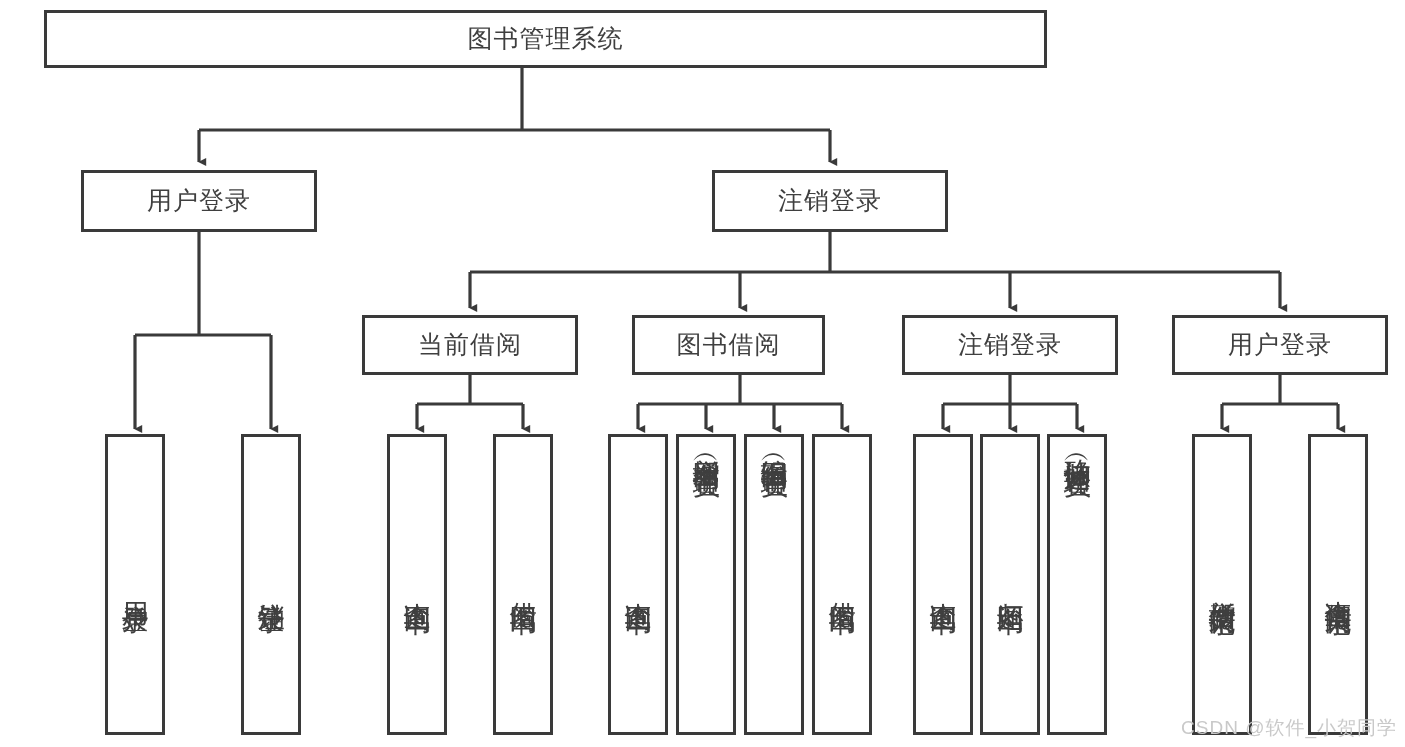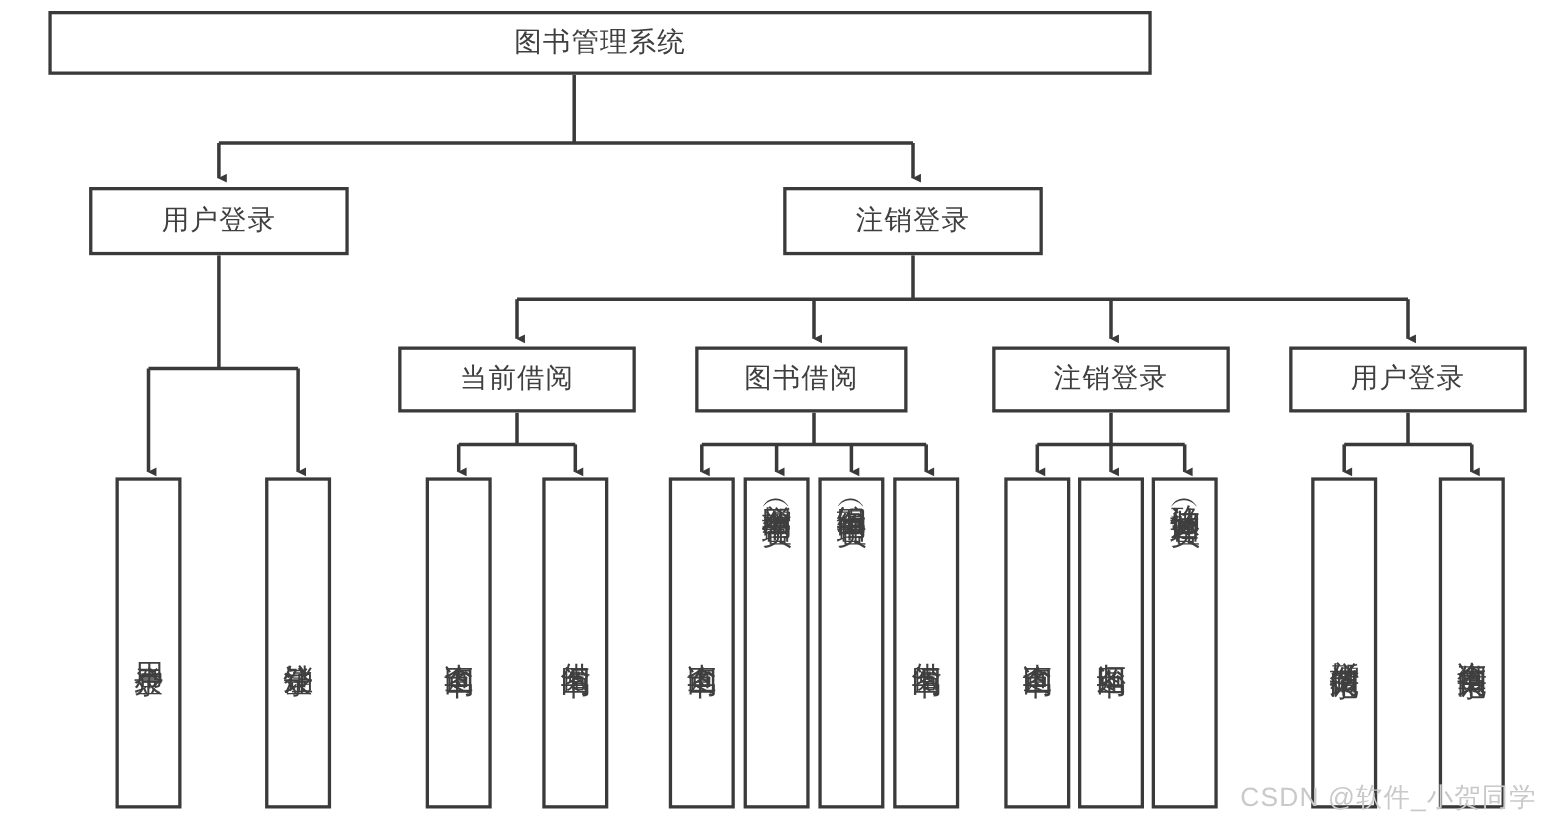--- a/index.html
+++ b/index.html
@@ -53,21 +53,21 @@
     letter-spacing: 2px;
     white-space: nowrap;
     margin: 0 auto;
   }
   .node-v.anchor-mid { align-items: center; }
   .node-v.anchor-top { align-items: flex-start; }
   .watermark {
     position: absolute;
     right: 8px;
     bottom: 6px;
-    font-size: 24px;
+    font-size: 19px;
     color: #c9c9c9;
     letter-spacing: 1px;
     white-space: nowrap;
   }
 </style>
 </head>
 <body>
 
 <div id="diagram-root">
 

